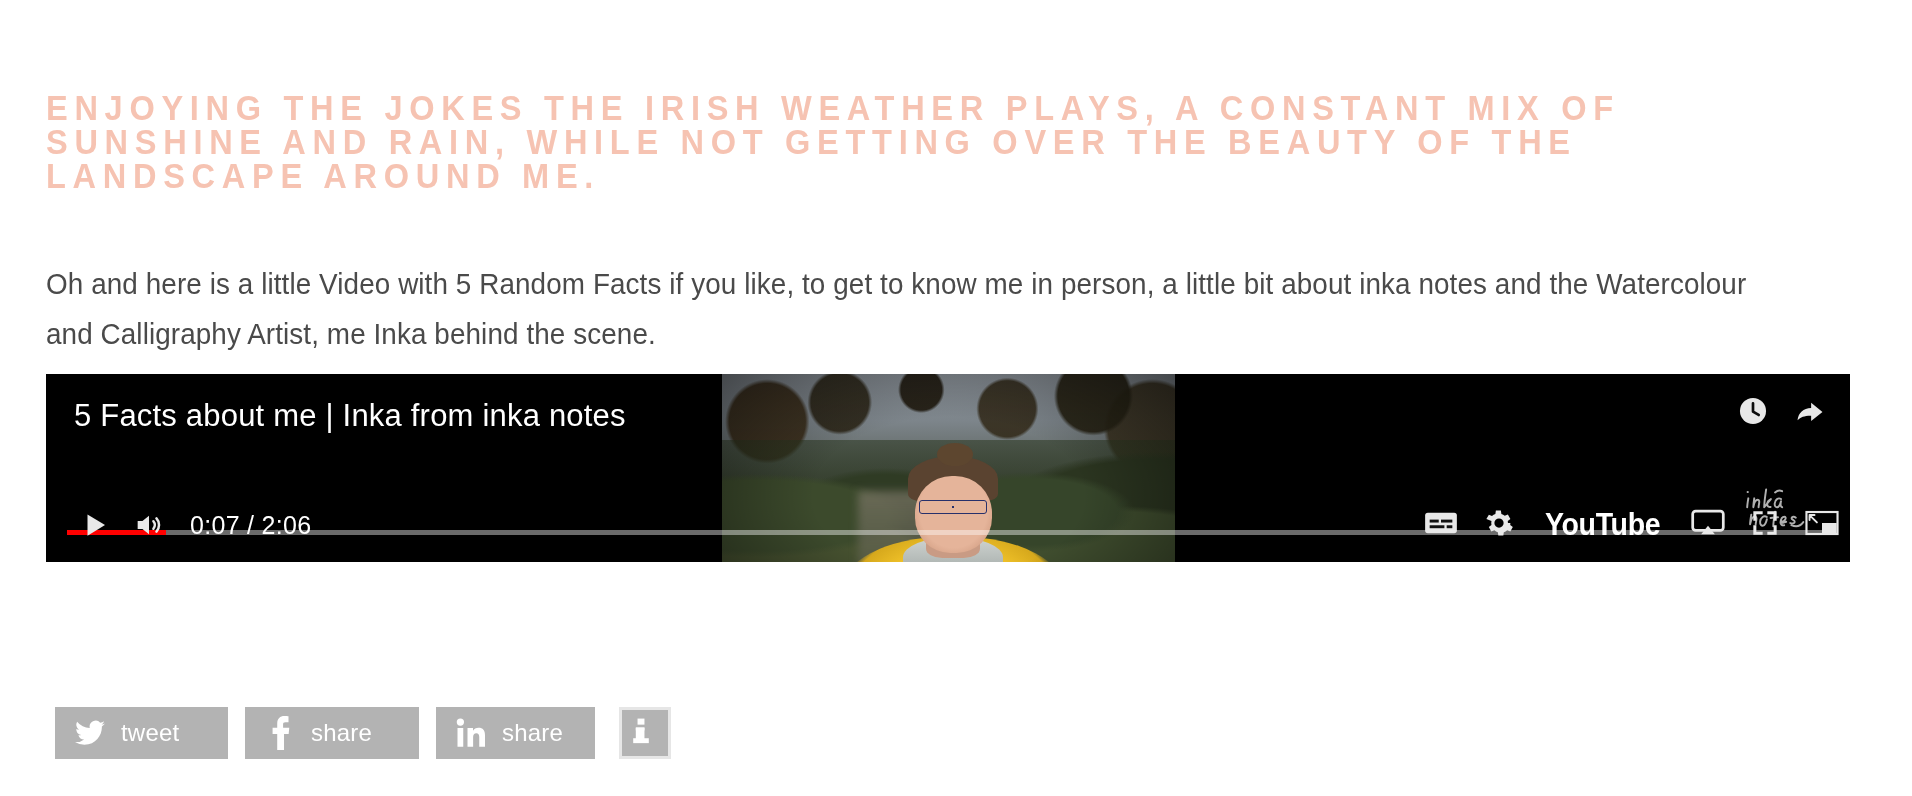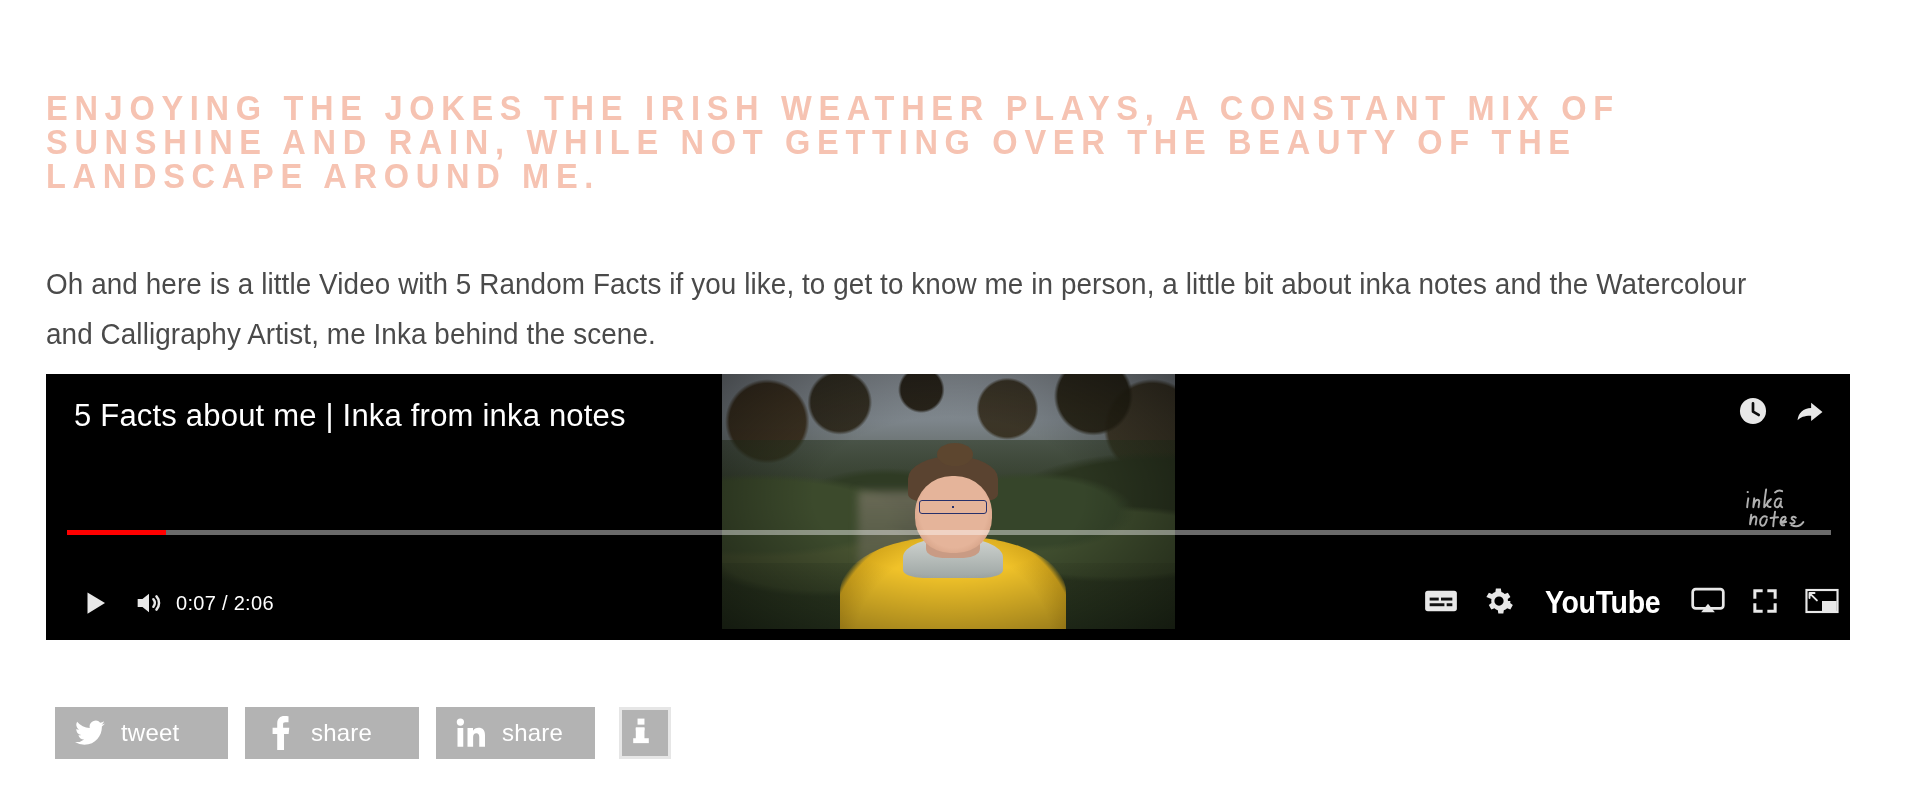--- a/index.html
+++ b/index.html
@@ -48,21 +48,21 @@
     transform: scaleX(0.96);
     transform-origin: left top;
   }
 
   
   .player {
     position: absolute;
     left: 46px;
     top: 374px;
     width: 1804px;
-    height: 266px;
+    height: 188px;
     background: #000000;
     overflow: hidden;
   }
   .player-video-frame {
     position: absolute;
     left: 676px;
     top: 0;
     width: 453px;
     height: 255px;
     overflow: hidden;
@@ -211,22 +211,23 @@
     display: flex; align-items: center; gap: 26px; padding-right: 11px;
   }
   .btn-box {
     width: 54px; height: 54px;
     display: flex; align-items: center; justify-content: center;
     cursor: pointer;
   }
   .time-display {
     color: #ffffff;
     font-family: "Liberation Sans Narrow", "Liberation Sans", sans-serif;
-    font-size: 20px;
+    font-size: 25px;
     letter-spacing: .3px;
+    margin-left: 14px;
     white-space: nowrap;
   }
   .yt-word {
     color: #ffffff;
     font-family: "Liberation Sans Narrow", "Liberation Sans", sans-serif;
     font-weight: 700;
     font-size: 31px;
     letter-spacing: -0.4px;
     cursor: pointer;
     transform: scaleX(0.92);

